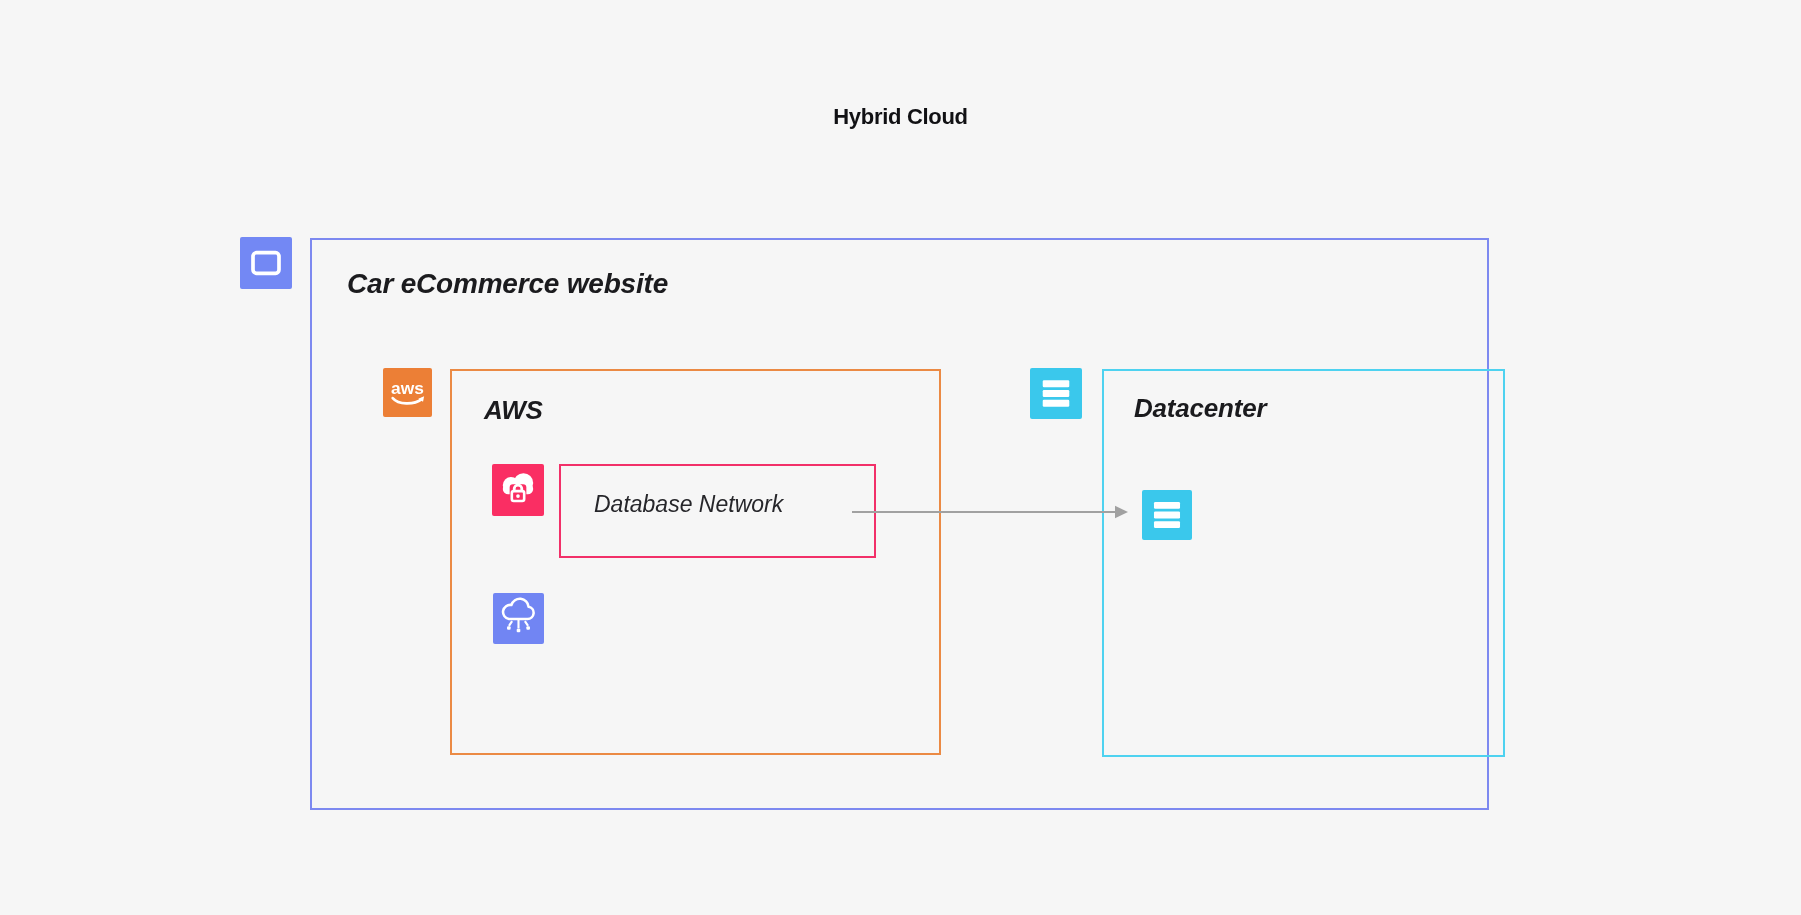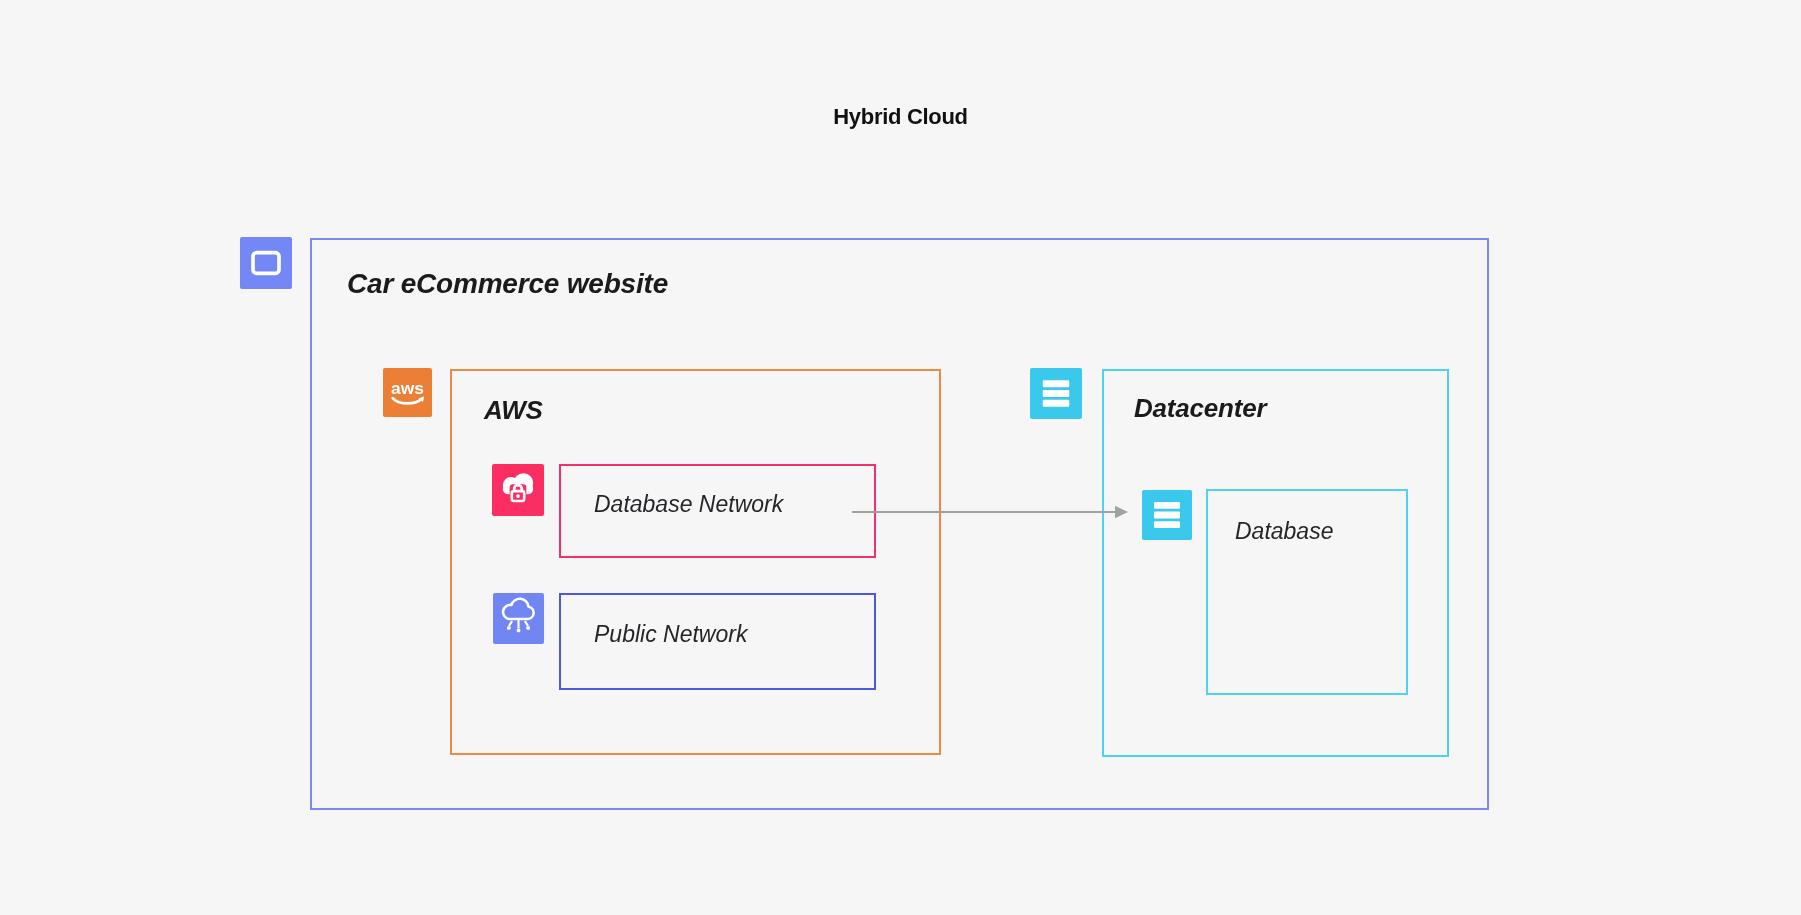--- a/index.html
+++ b/index.html
@@ -31,21 +31,21 @@
   .gbox .box-label{
     position:absolute;
     white-space:nowrap;
     font-style:italic;
   }
   .group-label{font-size:27px;font-weight:700;letter-spacing:-0.2px;color:#1b1b1e;}
   .node-label{font-size:23px;font-weight:400;color:#26262a;}
 
   .outer-box{left:310px;top:238px;width:1179px;height:572px;border:2px solid #7d89f0;}
   .aws-box{left:450px;top:369px;width:491px;height:386px;border:2px solid #eb8a44;}
-  .dc-box{left:1102px;top:369px;width:347px;height:388px;border:2px solid #4ed2f0;}
+  .dc-box{left:1102px;top:369px;width:403px;height:388px;border:2px solid #4ed2f0;}
   .private-box{left:559px;top:464px;width:317px;height:94px;border:2px solid #f23069;}
   .public-box{left:559px;top:593px;width:317px;height:97px;border:2px solid #4a59e0;}
   .db-box{left:1206px;top:489px;width:202px;height:206px;border:2px solid #4ed2f0;}
 
   .icon-tile{
     position:absolute;
     border-radius:2px;
     display:flex;align-items:center;justify-content:center;
   }
   .icon-tile svg{width:100%;height:100%;display:block;}
@@ -124,34 +124,28 @@
   <div class="icon-tile tile-periwinkle icon-public">
     <svg viewBox="0 0 48 48" aria-hidden="true">
       <path d="M15 24.5 h17.5 a5.8 5.8 0 0 0 1 -11.5 a8.3 8.3 0 0 0 -16.2 -1.7 A6.3 6.3 0 0 0 15 24.5 Z" fill="none" stroke="#ffffff" stroke-width="2.4" stroke-linejoin="round"></path>
       <path d="M18 26.5 l-3 4.5 M24 25.5 v8 M30 26.5 l3 4.5" fill="none" stroke="#ffffff" stroke-width="2"></path>
       <rect x="13.2" y="31.2" width="3.4" height="3.4" rx="1" fill="#ffffff"></rect>
       <rect x="22.3" y="33.6" width="3.4" height="3.4" rx="1" fill="#ffffff"></rect>
       <rect x="31.4" y="31.2" width="3.4" height="3.4" rx="1" fill="#ffffff"></rect>
     </svg>
   </div>
 
-  <div class="gbox public-box">
-    <div class="box-label node-label" style="left:33px;top:26px;">Public Network</div>
-  </div>
 
   <div class="icon-tile tile-cyan icon-db">
     <svg viewBox="0 0 48 48" aria-hidden="true">
       <rect x="11.5" y="11.5" width="25" height="6.6" rx="1.2" fill="#ffffff"></rect>
       <rect x="11.5" y="20.7" width="25" height="6.6" rx="1.2" fill="#ffffff"></rect>
       <rect x="11.5" y="29.9" width="25" height="6.6" rx="1.2" fill="#ffffff"></rect>
     </svg>
   </div>
 
-  <div class="gbox db-box">
-    <div class="box-label node-label" style="left:27px;top:27px;">Database</div>
-  </div>
 
   <svg class="connector" viewBox="0 0 292 24" aria-hidden="true">
     <line x1="7" y1="12" x2="270" y2="12" stroke="#a1a1a1" stroke-width="2"></line>
     <path d="M270 5.8 L283 12 L270 18.2 Z" fill="#a1a1a1"></path>
   </svg>
 
 </div>
 
 </body></html>

